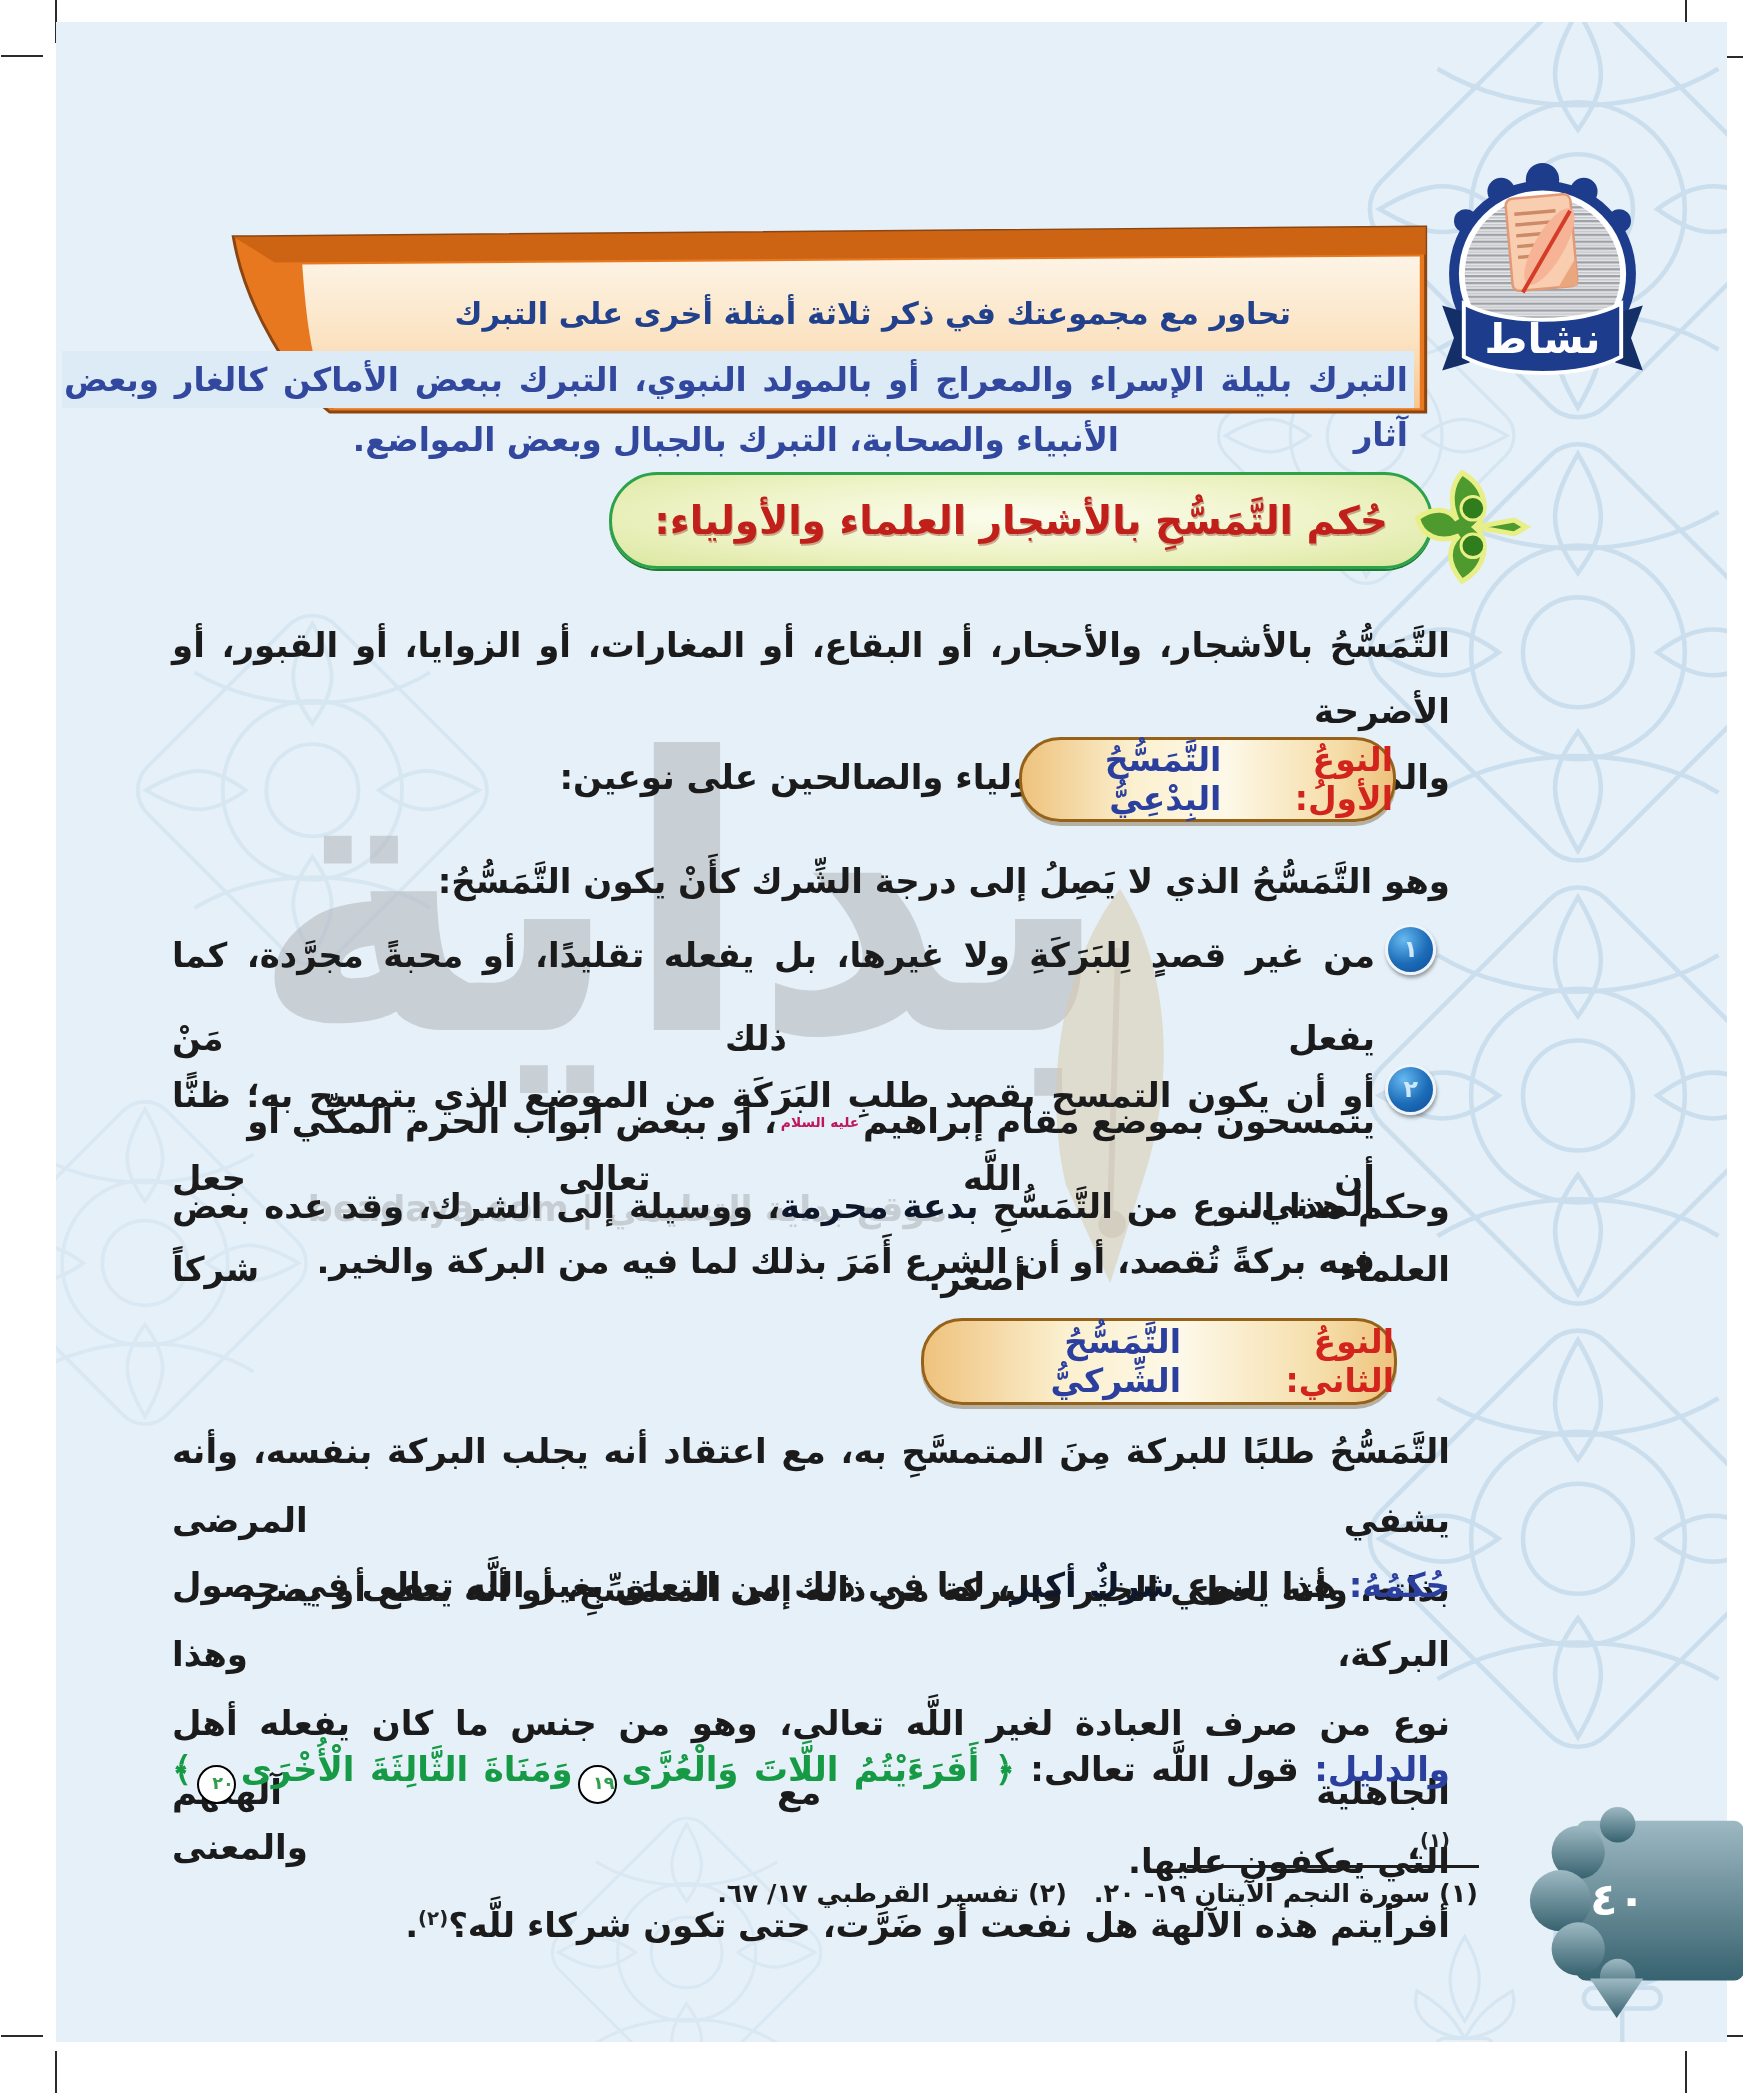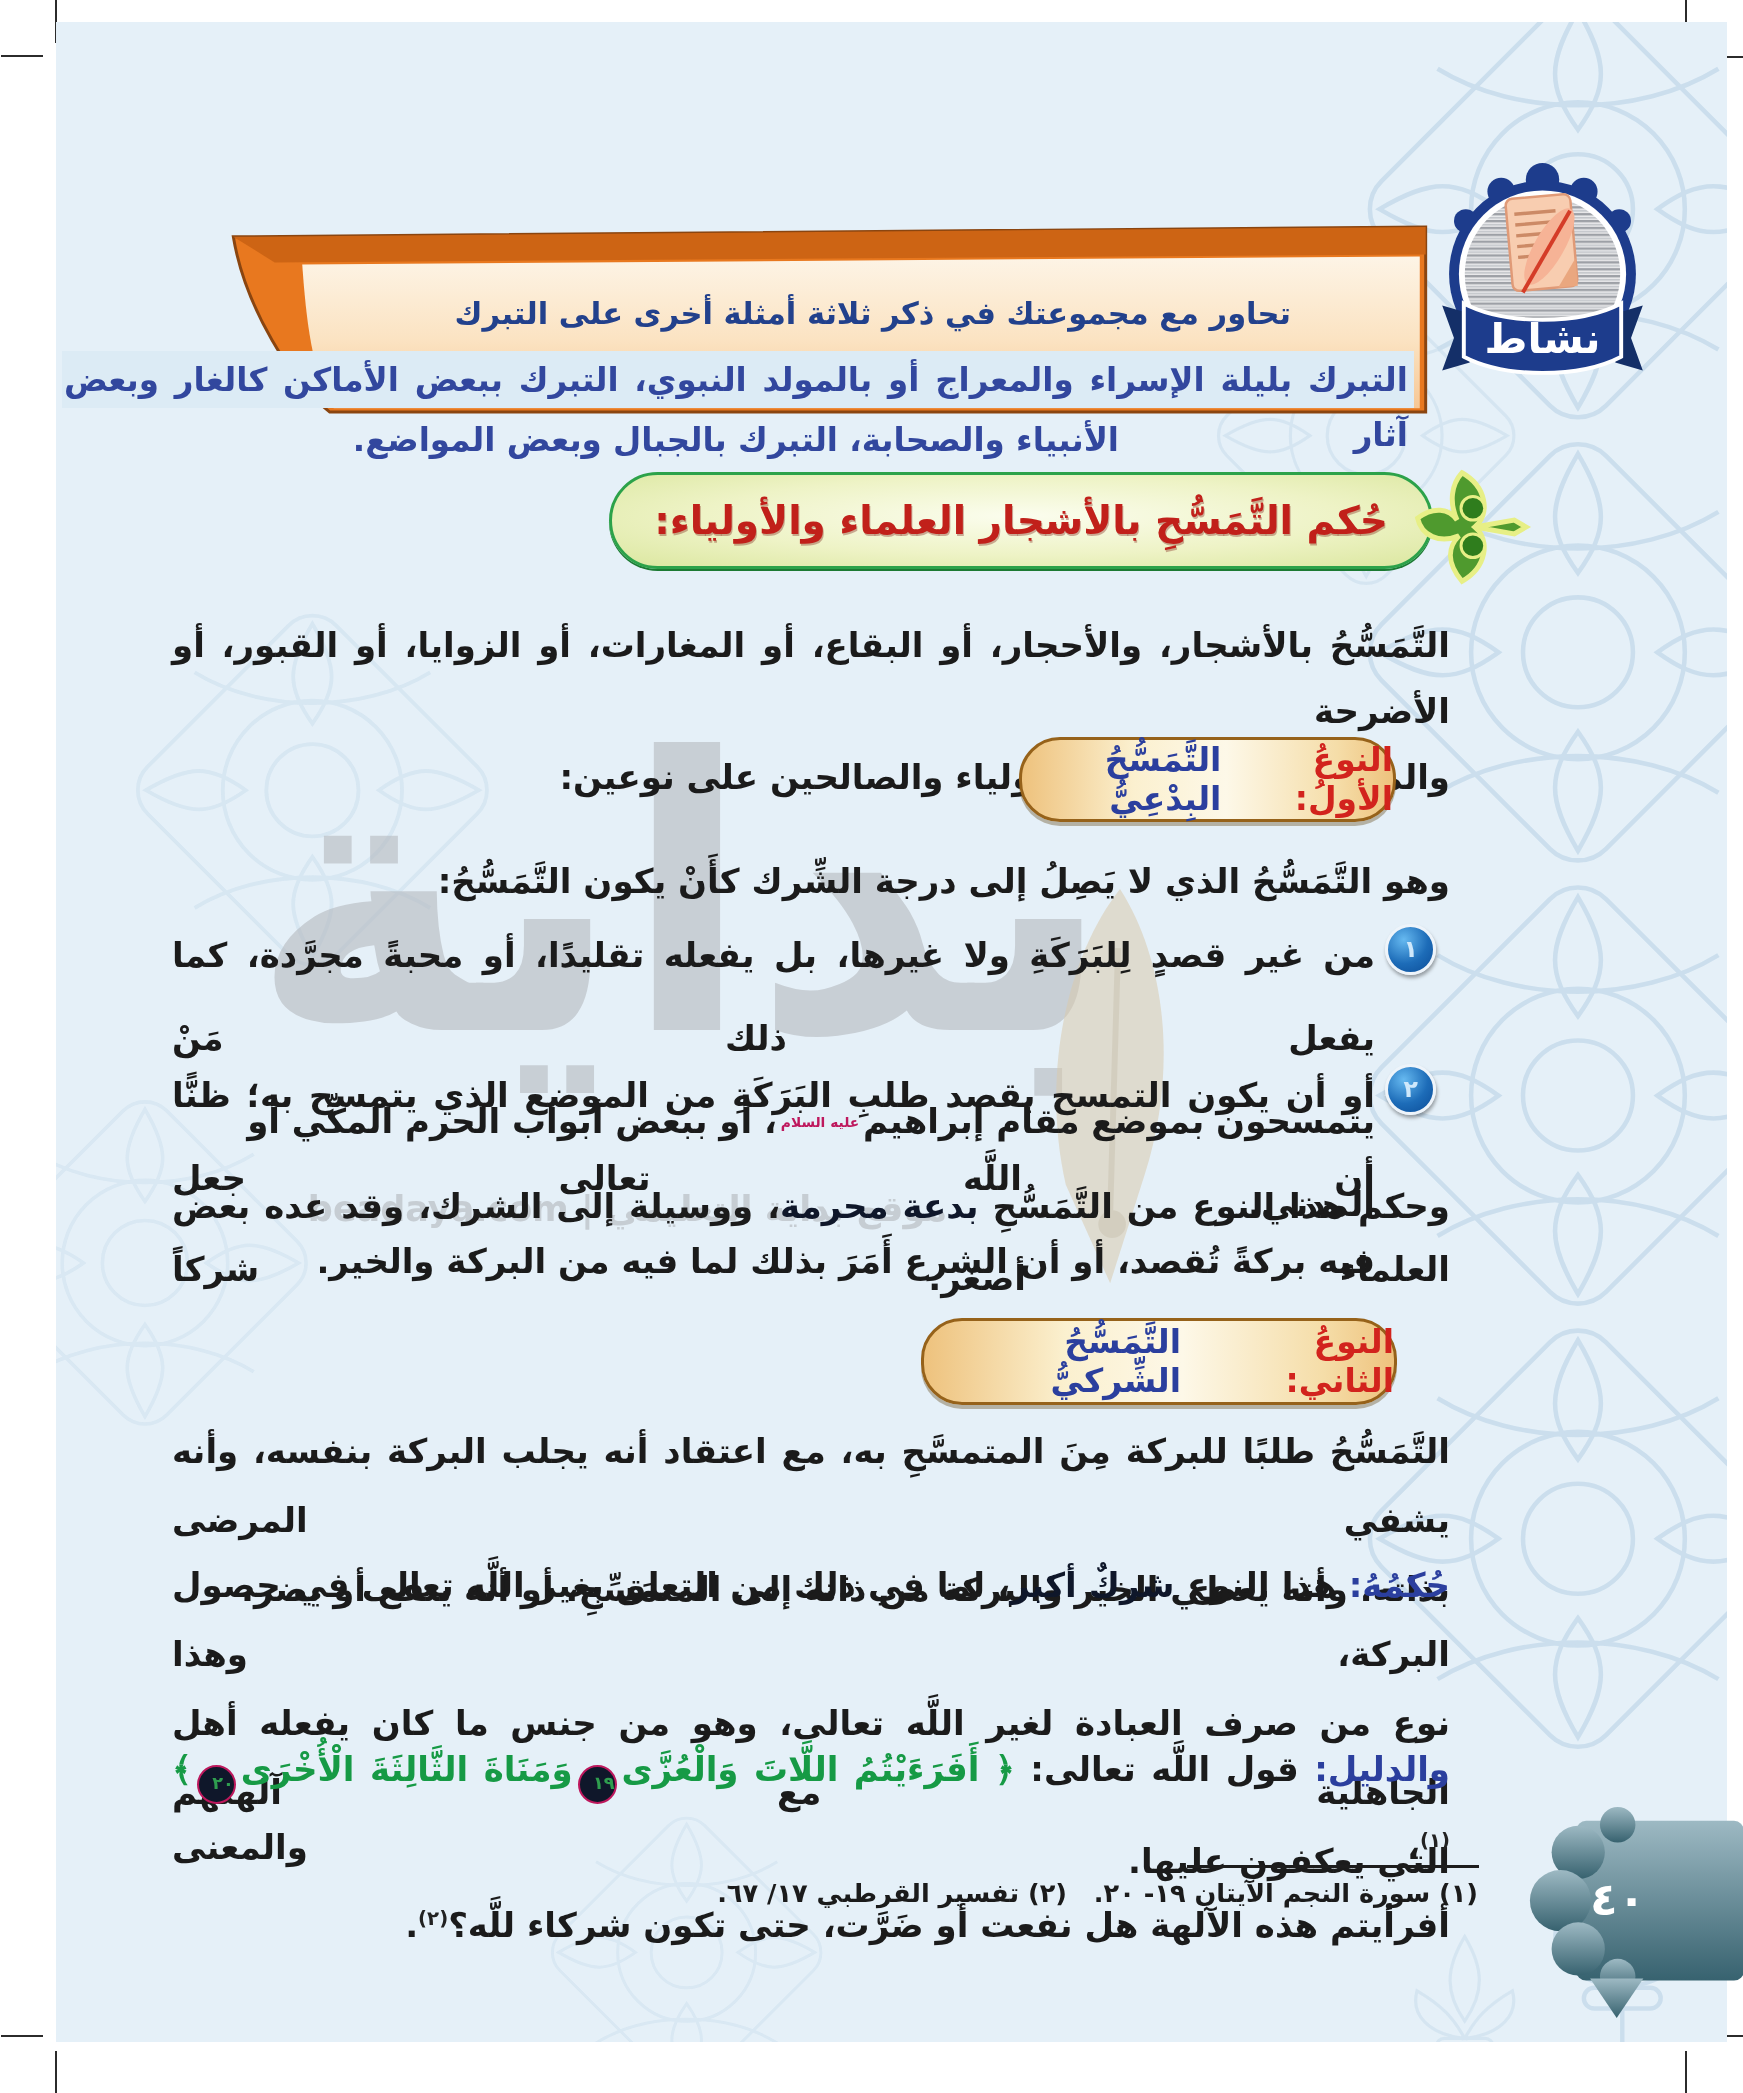--- a/index.html
+++ b/index.html
@@ -61,22 +61,22 @@
   .pbuh{display:inline-block;font-size:13.8px;line-height:13.8px;color:#be185d;
         vertical-align:middle;text-align:center;margin:0 3.9px;}
   #ruling1{top:1153px;line-height:63px;}
   #asghar{top:1227px;line-height:59px;padding-right:424px;box-sizing:border-box;}
   .red{color:#0f172a;}
   .bluelbl{color:#2b3f9e;}
   #p-type2{top:1395px;line-height:69px;}
   #p-hukm{top:1529px;line-height:69px;}
   #p-dalil{top:1712px;line-height:71px;}
   .quran{color:#169a45;}
-  .vnum{display:inline-block;width:35px;height:35px;border:2px solid #be185d;border-radius:50%;
-        background:#0f172a;color:#2f9e4f;font-size:17.7px;line-height:33px;text-align:center;
+  .vnum{display:inline-block;width:35px;height:35px;border:2px solid #000000;border-radius:50%;
+        background:#ffffff;color:#2f9e4f;font-size:17.7px;line-height:33px;text-align:center;
         vertical-align:-7.9px;margin:0 4.9px;font-weight:bold;}
   .supref{font-size:19.7px;vertical-align:super;color:#222;}
   
   #fn-sep{left:1131px;top:1843px;width:292px;border-top:3px solid #1d1d1d;}
   .footnote{top:1856px;font-size:25.6px;font-weight:bold;color:#1b1b1b;}
   #fn1{right:249px;} #fn2{right:660px;}
   
   #page-badge{position:absolute;right:0;top:1805px;width:225px;height:215px;}
 </style>
 </head>

